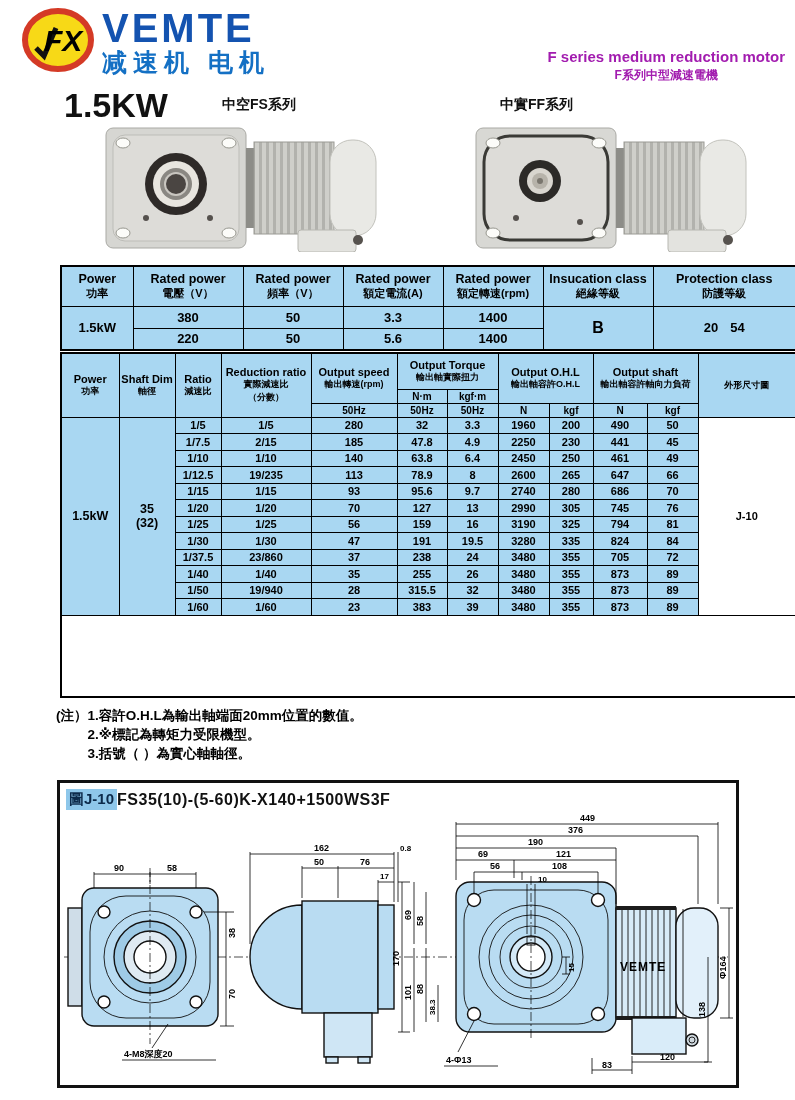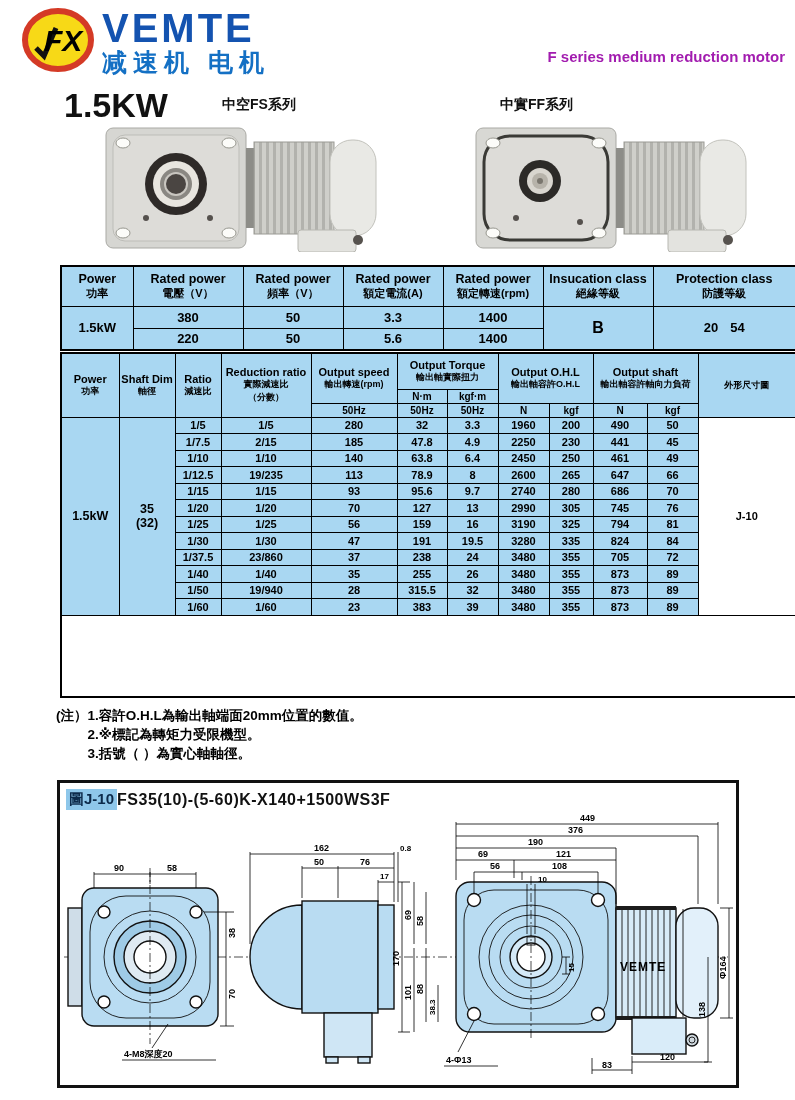--- a/index.html
+++ b/index.html
@@ -74,20 +74,21 @@
       <path d="M14,40 L22,48 L34,20" stroke="#111" stroke-width="5" fill="none"></path>
       <text x="22" y="43" font-size="30" font-weight="800" font-style="italic" fill="#111">FX</text>
     </svg>
     <div class="brand-block">
       <div class="brand">VEMTE</div>
       <div class="brand-sub">减速机 电机</div>
     </div>
   </div>
   <div class="head-right">
     <div class="en">F series medium reduction motor</div>
+    <div class="zh">F系列中型減速電機</div>
   </div>
 
   <div class="power-big">1.5KW</div>
   <div class="series-left">中空FS系列</div>
   <div class="series-right">中實FF系列</div>
 
   <svg class="photo fs" viewBox="0 0 300 126">
     <defs>
       <pattern id="finsA" width="7" height="10" patternUnits="userSpaceOnUse">
         <rect width="7" height="10" fill="#cfcfca"></rect>

